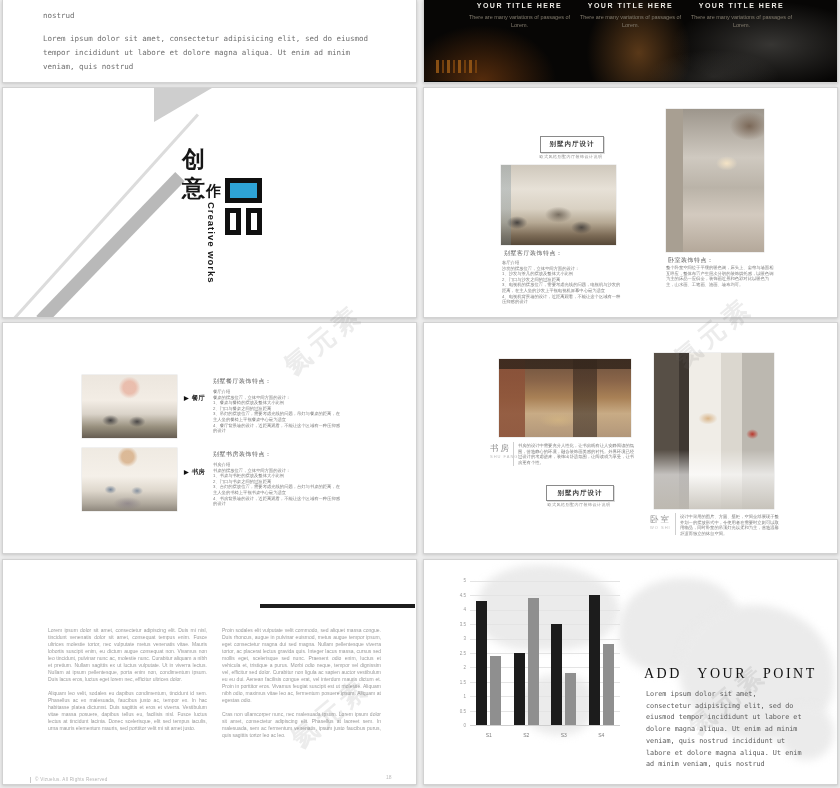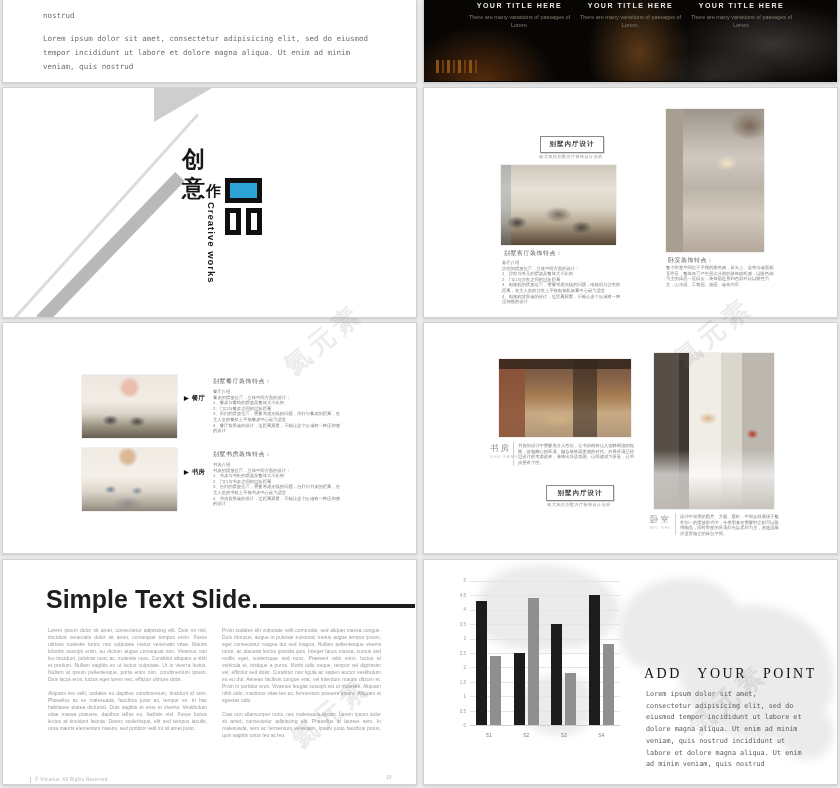--- a/index.html
+++ b/index.html
@@ -282,21 +282,20 @@
   <div class="abs tbox" id="s3r-tbox">别墅内厅设计</div>
   <div class="abs tbox-sub" id="s3r-sub">欧式风格别墅内厅装饰设计说明</div>
   <div class="abs photo" id="p-hallway"></div>
   <div class="abs room-cn" id="s3r-cn2">卧室</div>
   <div class="abs room-en" id="s3r-en2">WO SHI</div>
   <div class="abs vdiv" id="s3r-div2"></div>
   <div class="abs body-cn" id="s3r-b2">设计中采用的图片、方圆、壁柜，空间全部展现于整齐划一的摆放形式中，令使用者在需要时立刻可以取用物品，同时卧室的吊顶灯光以柔和为主，营造温馨舒适而独立的休息空间。</div>
 </div>
 
 <div class="cell" id="c-r4l">
-  <div class="abs" id="s4l-title">Simple Text Slide.</div>
   <div class="abs" id="s4l-line"></div>
   <div class="abs lorem-col" id="s4l-col1">
     <p>Lorem ipsum dolor sit amet, consectetur adipiscing elit. Duis mi nisl, tincidunt venenatis dolor sit amet, consequat tempus enim. Fusce ultrices molestie tortor, nec vulputate metus venenatis vitae. Mauris lobortis suscipit enim, eu dictum augue consequat non. Vivamus non leo tincidunt, pulvinar nunc ac, molestie nunc. Curabitur aliquam a nibh et pretium. Nullam sagittis ex ut luctus vulputate. Ut in viverra lectus. Nullam at ipsum pellentesque, porta enim non, condimentum ipsum. Duis lacus eros, luctus eget lorem nec, efficitur ultrices dolor.</p>
     <p>Aliquam leo velit, sodales eu dapibus condimentum, tincidunt id sem. Phasellus ac ex malesuada, faucibus justo ac, tempor ex. In hac habitasse platea dictumst. Duis sagittis et eros et viverra. Vestibulum vitae massa posuere, dapibus tellus eu, facilisis nisl. Fusce luctus lectus at tincidunt lacinia. Donec scelerisque, elit sed tempus iaculis, urna mauris elementum mauris, sed porttitor velit mi sit amet justo.</p>
   </div>
   <div class="abs lorem-col" id="s4l-col2">
     <p>Proin sodales elit vulputate velit commodo, sed aliquet massa congue. Duis rhoncus, augue in pulvinar euismod, metus augue tempor ipsum, eget consectetur magna dui sed magna. Nullam pellentesque viverra tortor, ac placerat lectus gravida quis. Integer lacus massa, cursus sed mollis eget, scelerisque sed nunc. Praesent odio enim, luctus et vehicula et, tristique a purus. Morbi odio neque, tempor vel dignissim vel, efficitur sed dolor. Curabitur non ligula ac sapien auctor vestibulum eu eu dui. Aenean facilisis congue erat, vel interdum mauris dictum et. Proin in porttitor eros. Vivamus feugiat suscipit est ut molestie. Aliquam nibh odio, maximus vitae leo ac, fermentum posuere ipsum. Aliquam at egestas odio.</p>
     <p>Cras non ullamcorper nunc, nec malesuada ipsum. Lorem ipsum dolor sit amet, consectetur adipiscing elit. Phasellus at laoreet sem. In malesuada, sem ac fermentum venenatis, ipsum justo faucibus purus, quis sagittis tortor leo ac leo.</p>
   </div>
   <div class="abs" id="s4l-footbar"></div>

